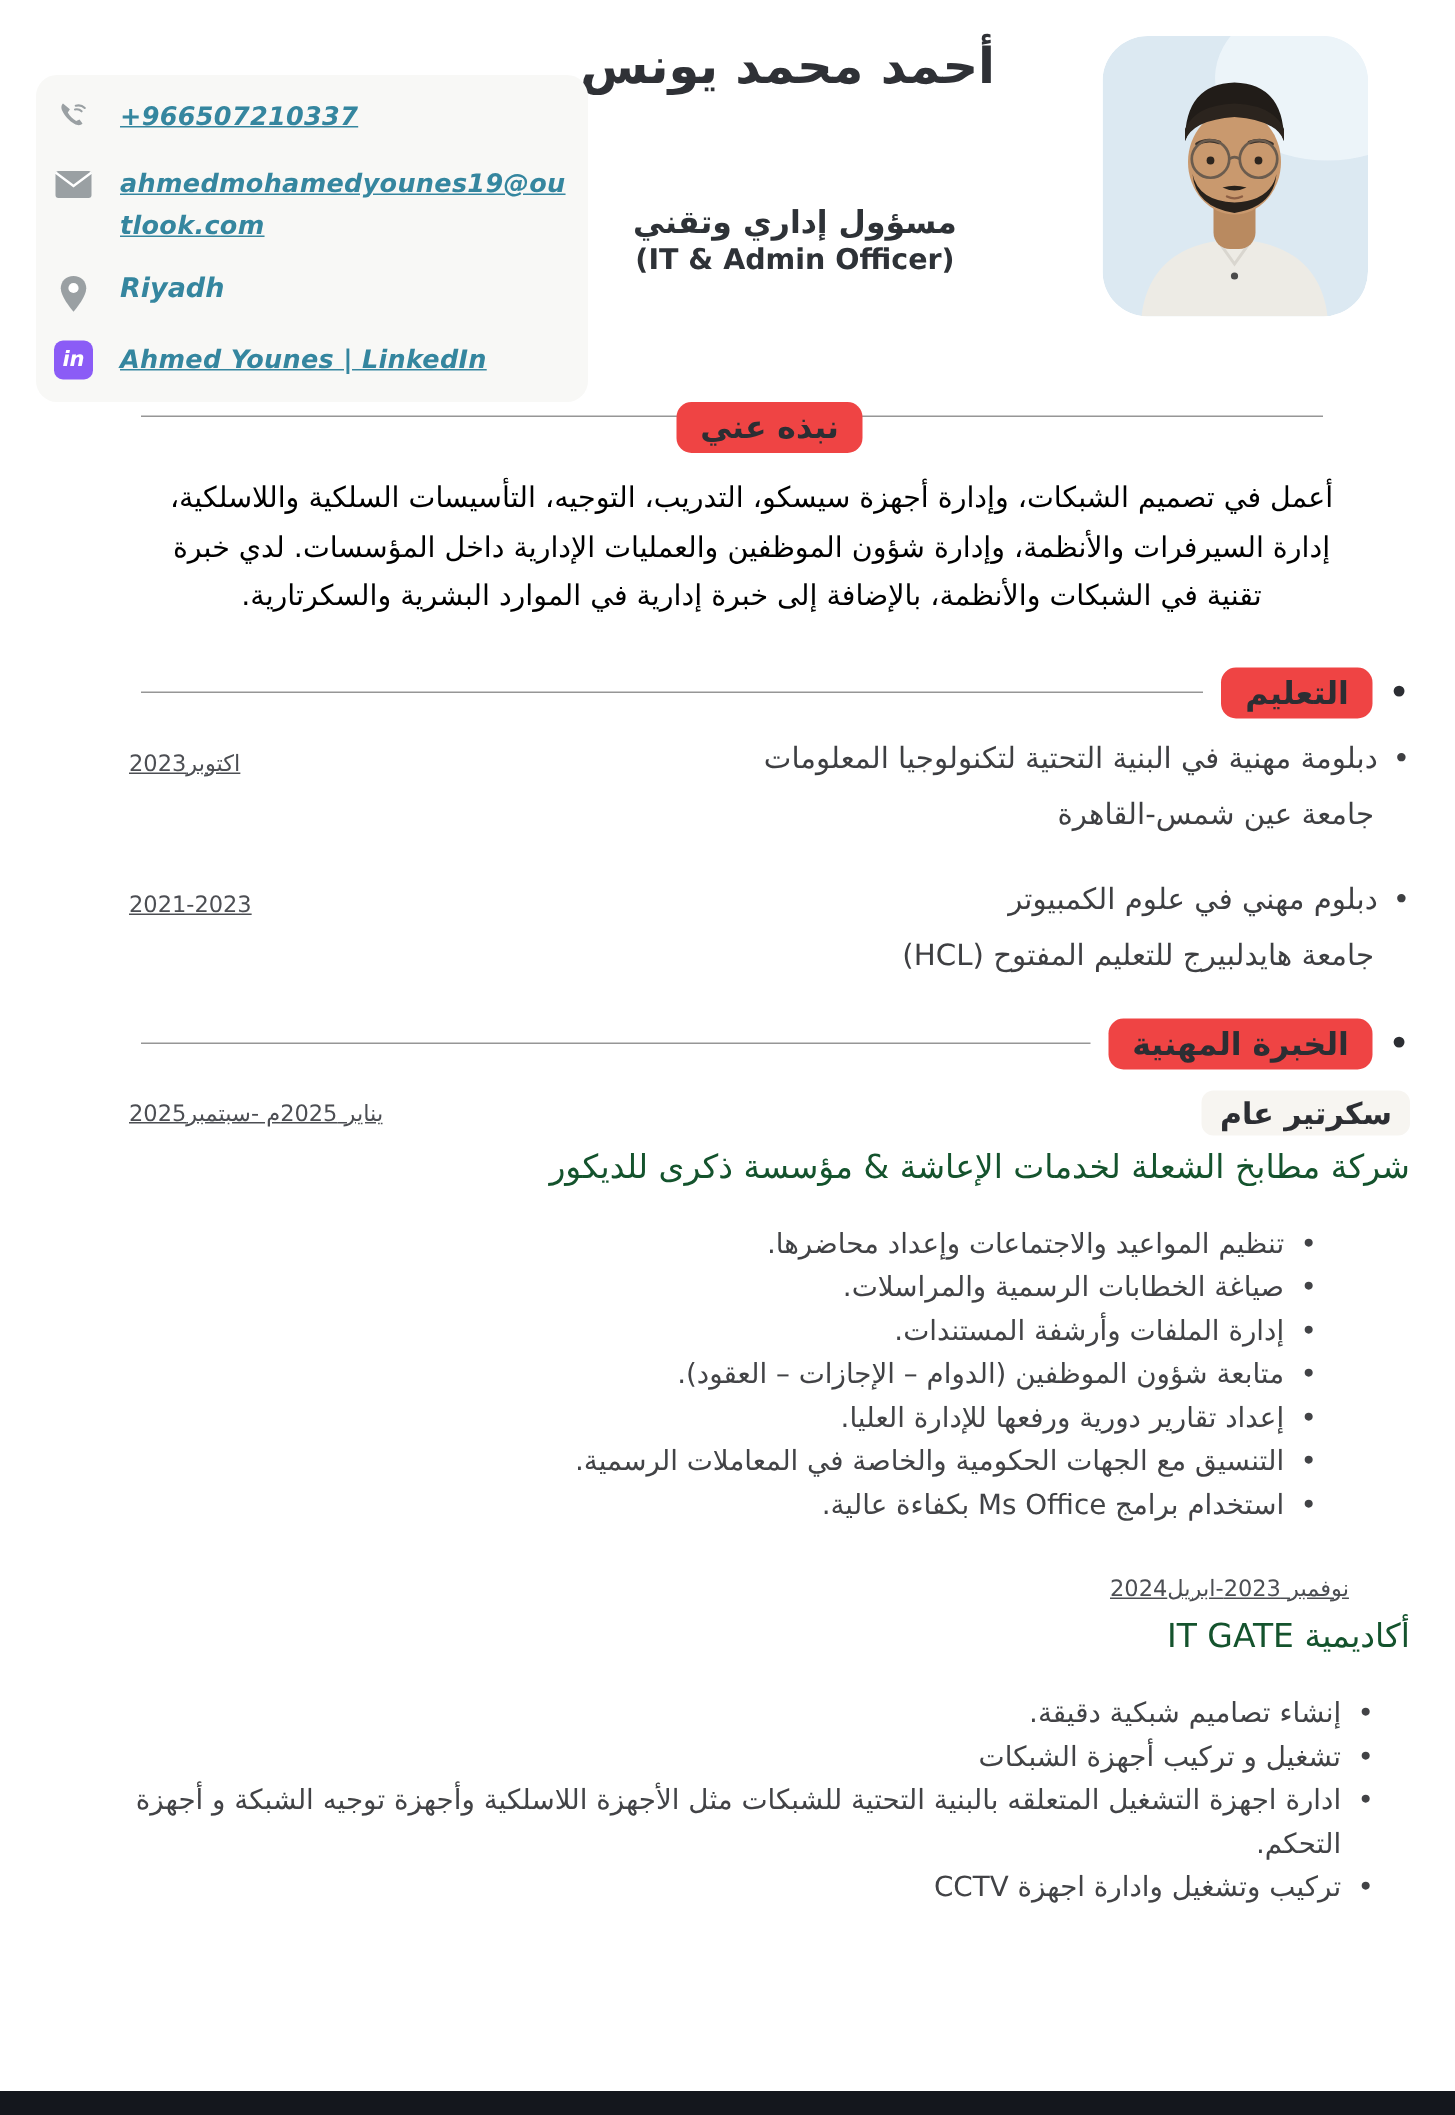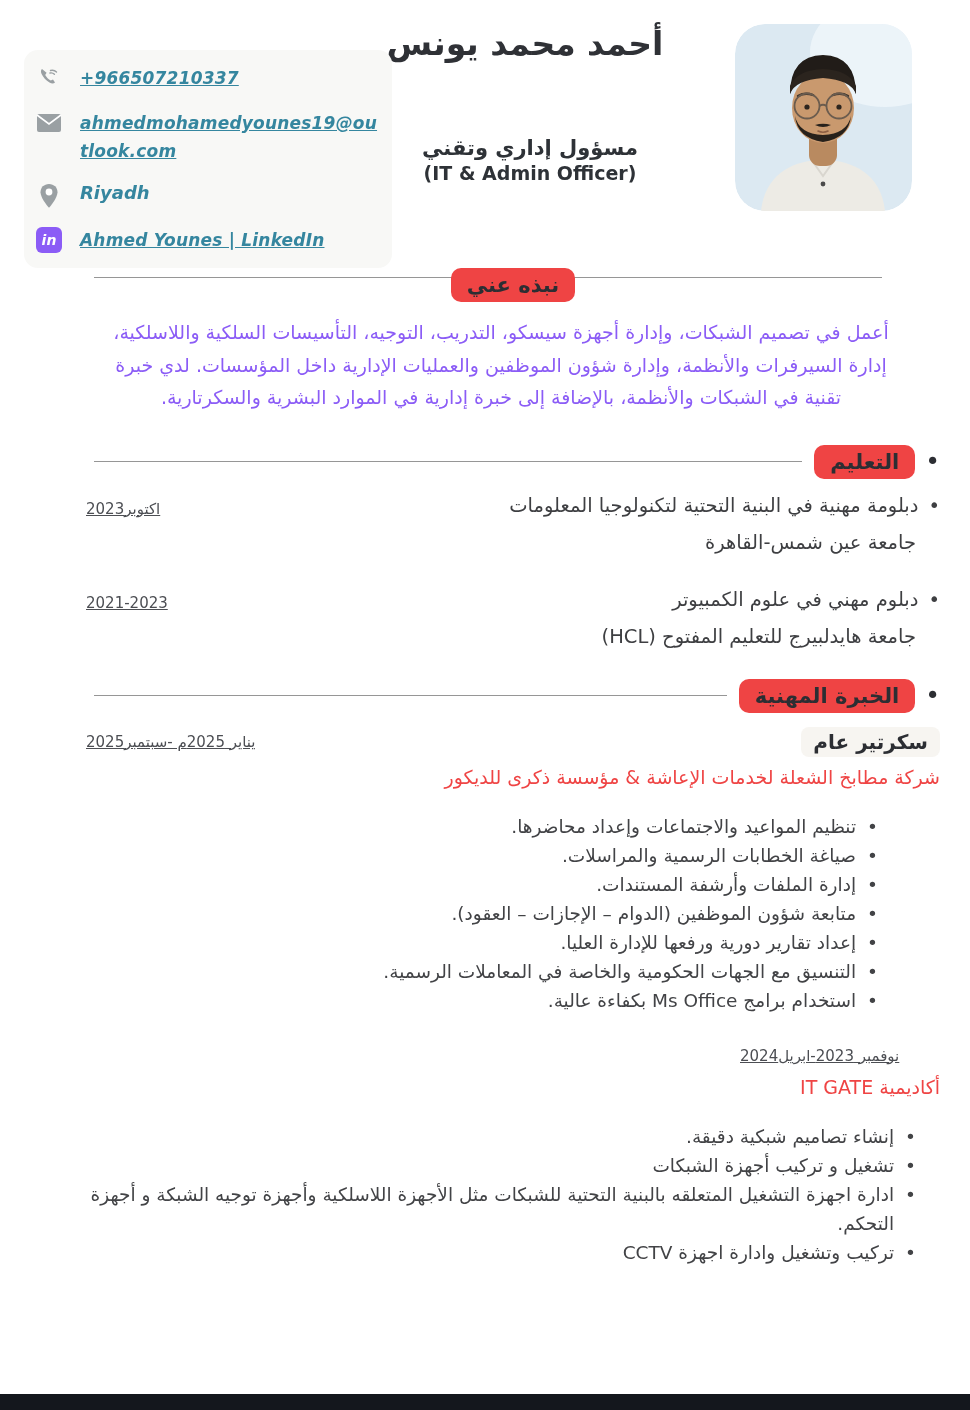--- a/index.html
+++ b/index.html
@@ -59,42 +59,42 @@
     position: relative; z-index: 1;
   }
   .soft-pill {
     display: inline-block; background: #f7f5f1; border-radius: 8px;
     padding: 3px 12px; font-weight: bold; font-size: 20px; color: #2c2e33;
   }
 
   .about-header { position: relative; height: 44px; margin-top: 0; text-align: center; }
   .about-line { position: absolute; top: 9px; left: 8px; right: 58px; border-top: 1.5px solid #969696; }
   .about-text {
-    text-align: center; font-size: 19px; line-height: 32.5px; color: #8b5cf6;
+    text-align: center; font-size: 19px; line-height: 32.5px; color: #000000;
     margin: 4px 42px 0 18px;
   }
 
   .sec-header { display: flex; align-items: center; margin-top: 31px; }
   .sec-bullet { font-size: 25px; color: #2c2e33; margin-left: 10px; line-height: 1; }
   .sec-line { flex: 1; border-top: 1.5px solid #969696; margin: 0 12px 0 8px; }
 
   .entry { display: flex; margin-top: 15px; }
   .entry-main { flex: 1; }
   .entry-title { font-size: 19.5px; color: #3e3f42; }
   .entry-title .dot::before { content: "•"; margin-left: 10px; }
   .entry-school { font-size: 19.5px; color: #3e3f42; margin: 14px 24px 0 0; }
   .date {
     width: 200px; flex: none; font-size: 15px; color: #4c4e53;
     text-decoration: underline; text-align: left; padding-top: 5px; line-height: 1.4;
   }
   .entry + .entry { margin-top: 34px; }
 
   .job-header { display: flex; align-items: flex-start; margin-top: 14px; }
   .job-title-wrap { flex: 1; }
-  .job-company { font-size: 19px; color: #ef4444; margin-top: 9px; }
+  .job-company { font-size: 22px; color: #14532d; margin-top: 9px; }
   .job-bullets { margin-top: 24px; }
   .jb { display: flex; gap: 11px; font-size: 18.5px; line-height: 29px; color: #424346; }
   .jb .dot::before { content: "•"; }
   .job-bullets.indent-1 { margin-right: 62px; }
   .job-bullets.indent-2 { margin-right: 24px; }
   .job2 { margin-top: 26px; }
 
   .footer-bar {
     position: absolute; bottom: 0; left: 0; width: 100%; height: 16px;
     background: #14171d;

